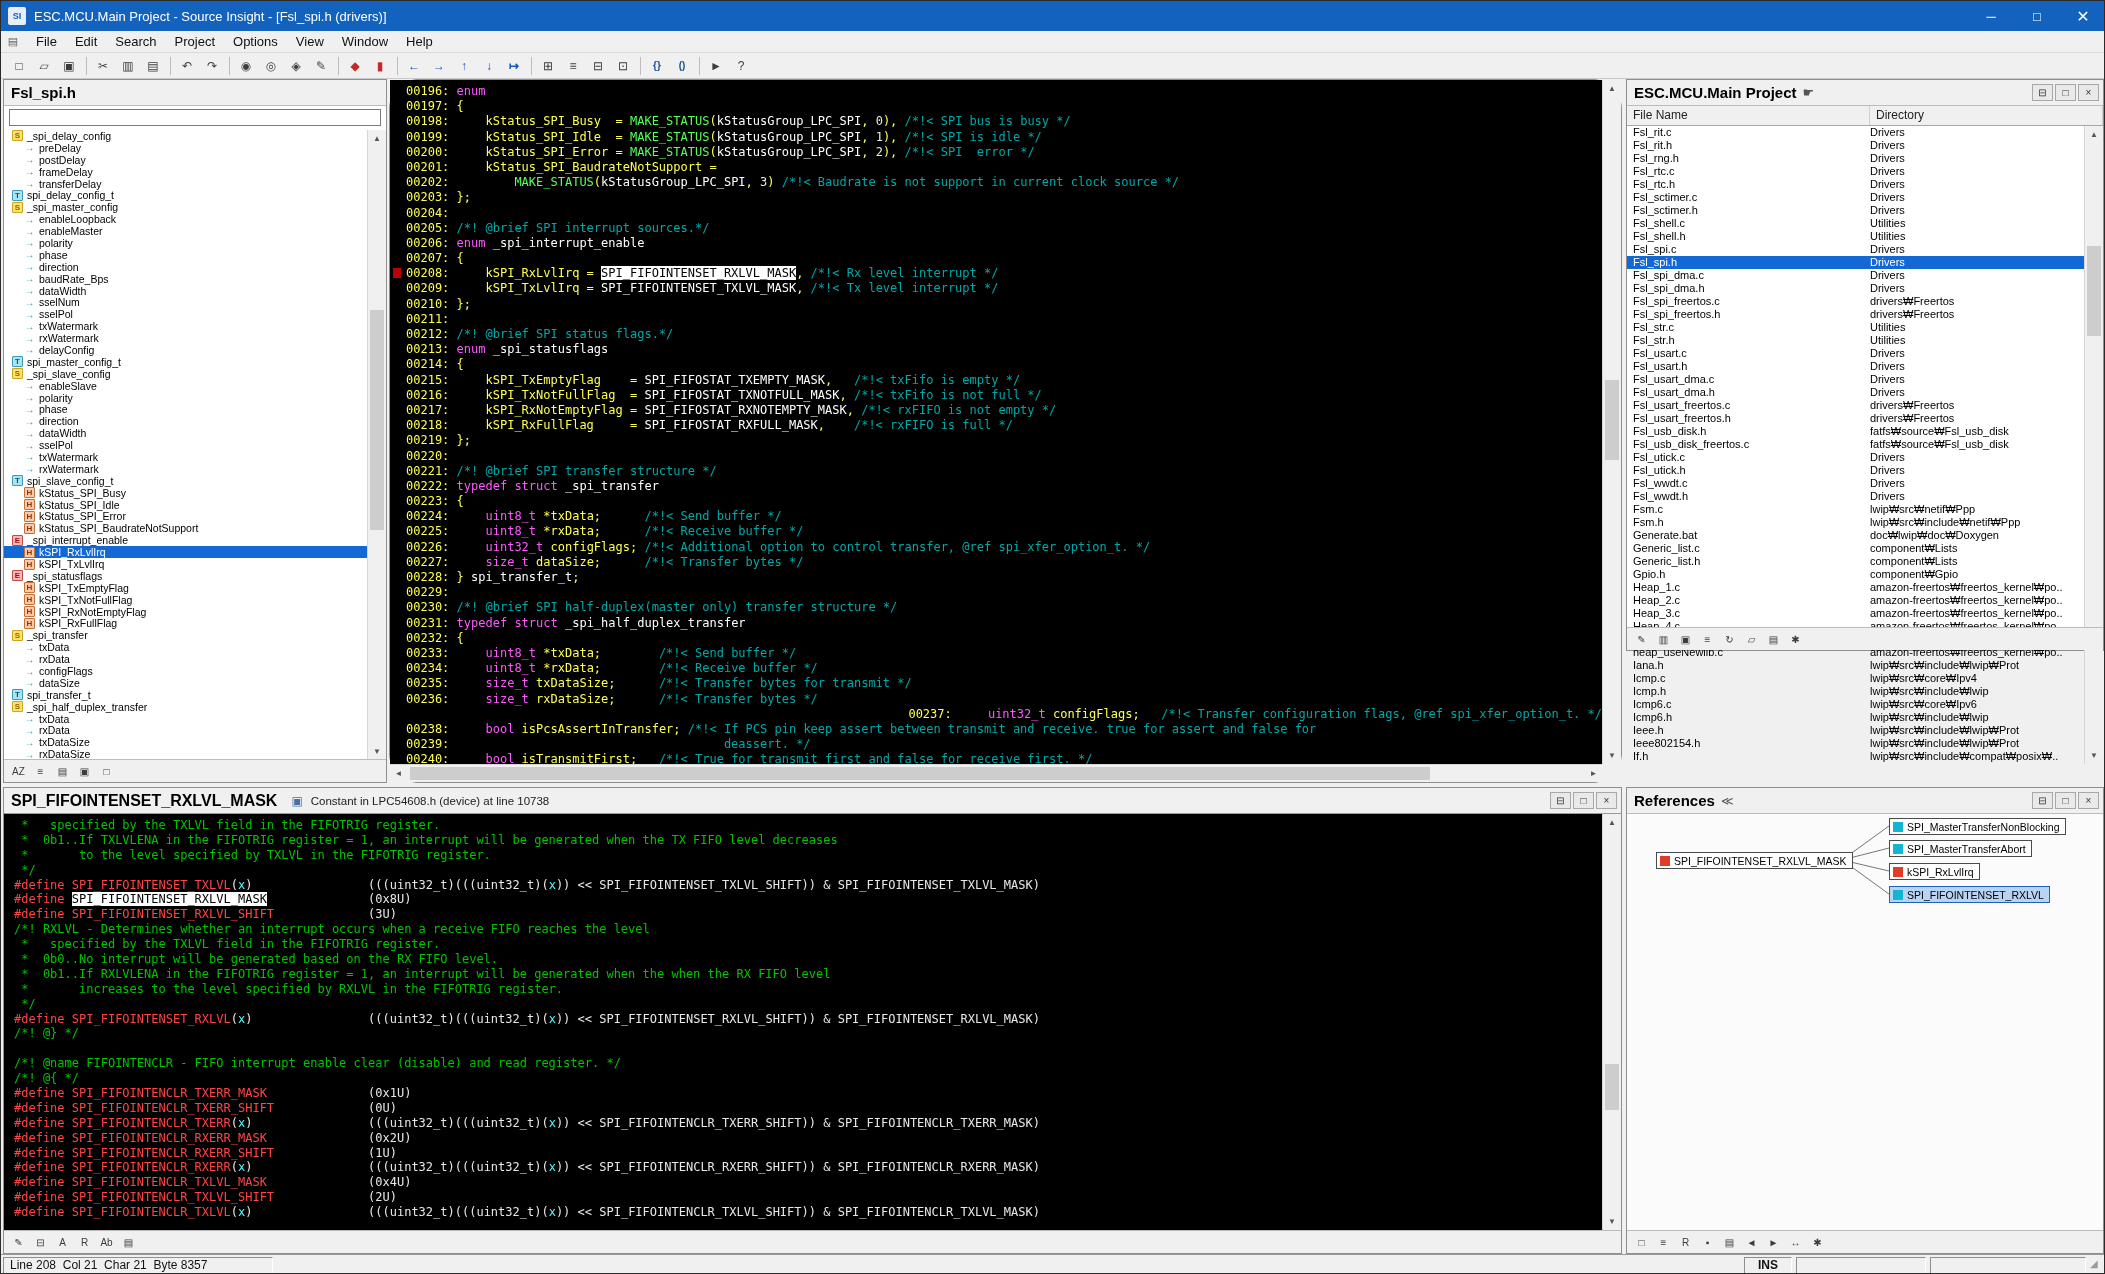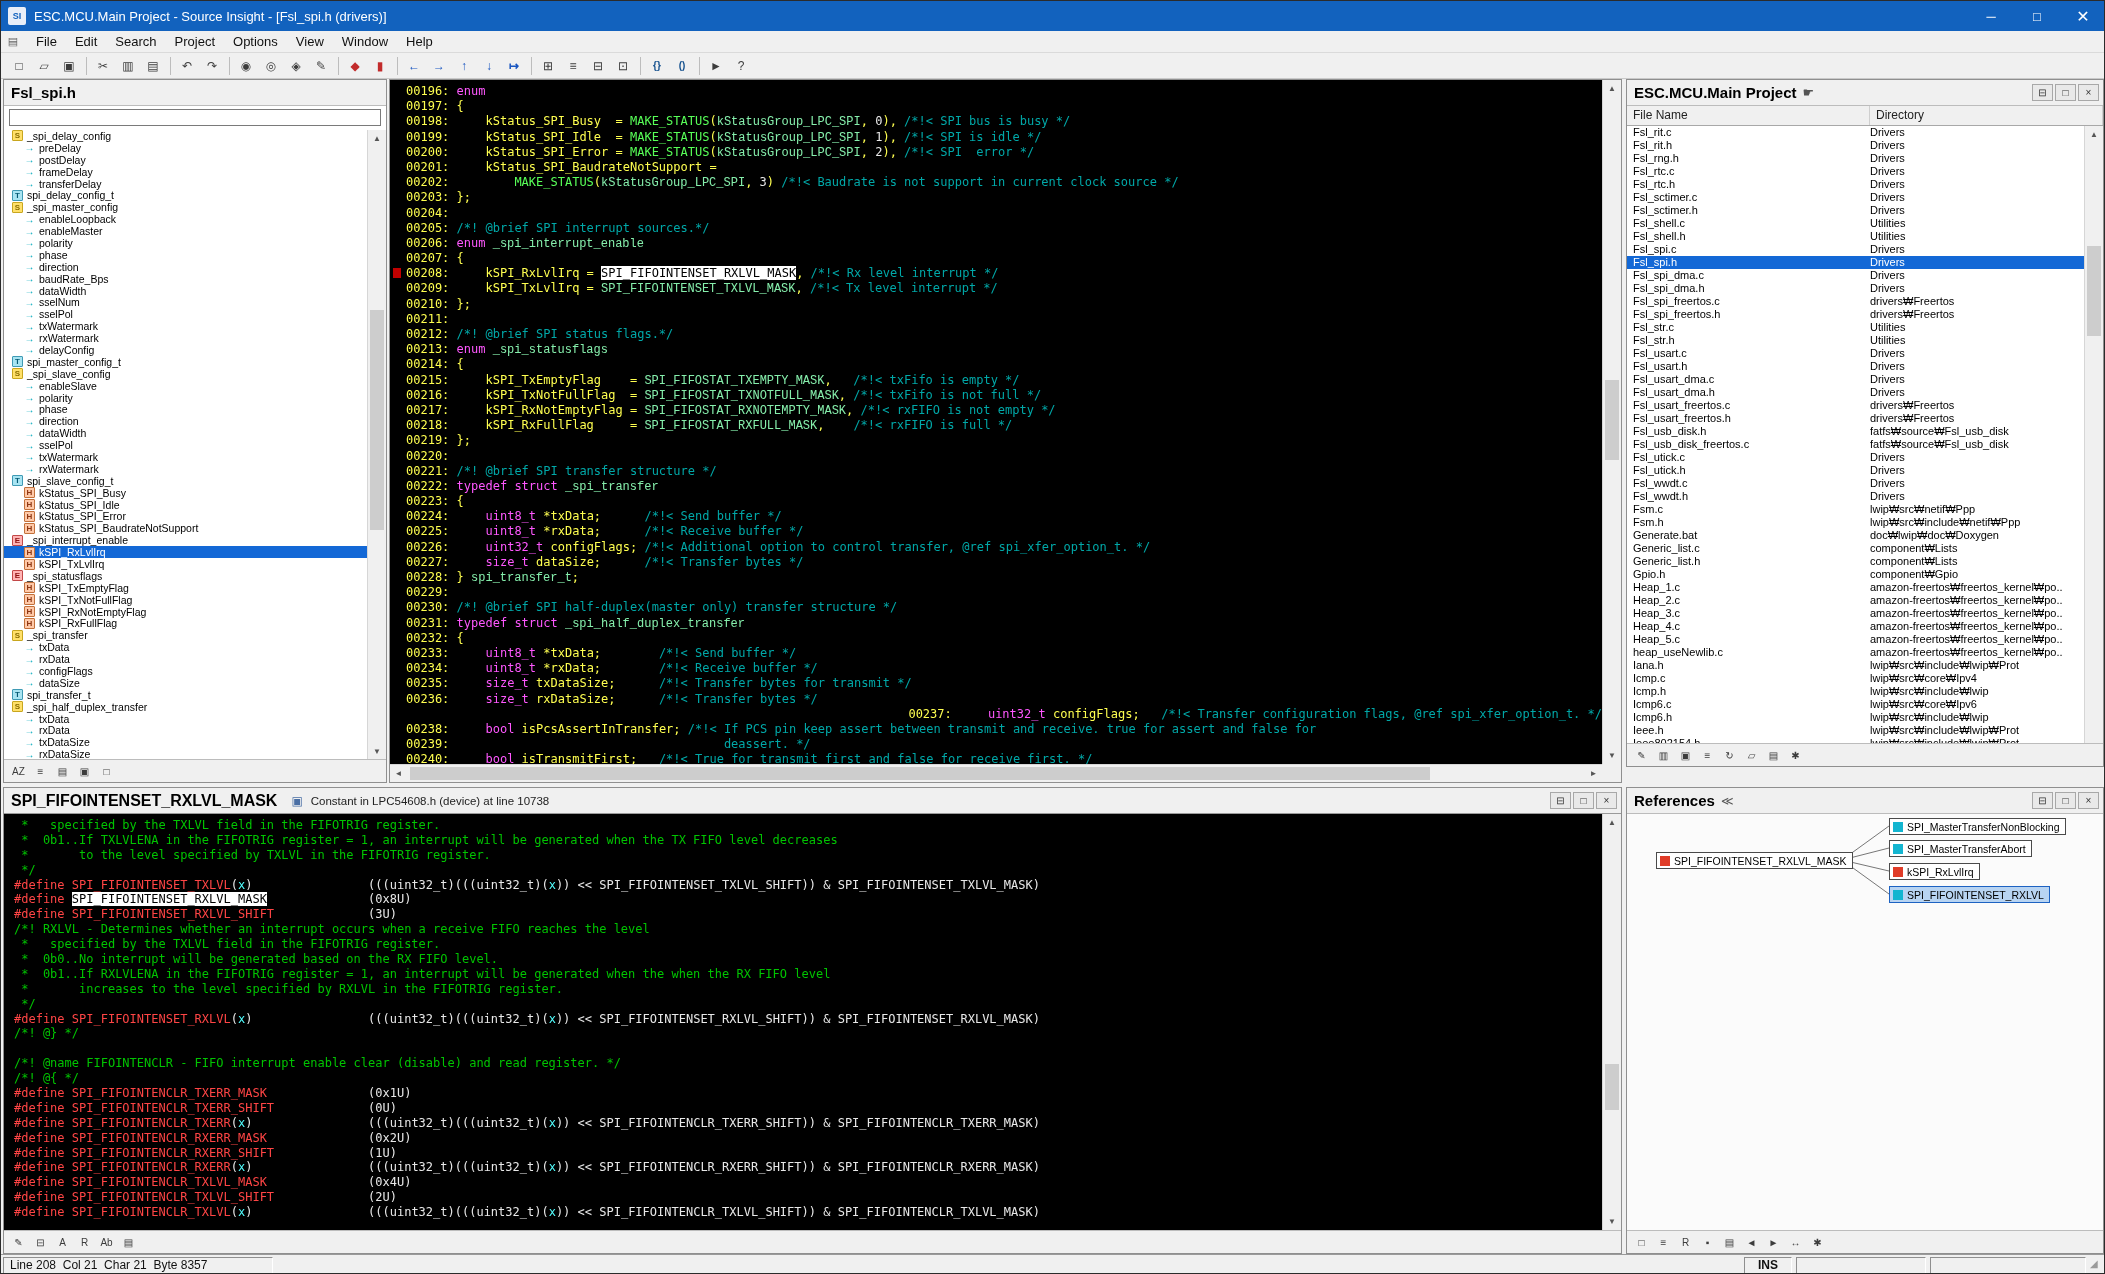--- a/index.html
+++ b/index.html
@@ -73,40 +73,40 @@
   .ic { width:11px; height:11px; font:bold 8px "Liberation Sans",sans-serif; display:inline-flex;
         align-items:center; justify-content:center; margin-right:4px; border-radius:1px; flex:0 0 auto; }
   .ic-struct  { background:#ffe06a; color:#8a6d00; border:1px solid #c8a61e; }
   .ic-typedef { background:#a8e4f2; color:#055a74; border:1px solid #3f9ab4; }
   .ic-enum    { background:#ffb4b4; color:#8e1010; border:1px solid #c24848; }
   .ic-const   { background:#ffc9a8; color:#8e3510; border:1px solid #c2703a; }
   .ic-member  { background:none; border:none; color:#00aabe; font-size:10px; font-weight:bold; }
   #tree-vsb { right:0; top:50px; height:630px; }
 
   
-  #editor-panel { left:388px; top:78px; width:1233px; height:704px; background:#000; }
+  #editor-panel { left:388px; top:78px; width:1233px; height:704px; background:#000;border-radius:30px; }
   #code-main { position:absolute; left:0; top:0; right:19px; bottom:18px; overflow:hidden;
                background:#000; padding:4px 0 0 16px; }
   .cl { white-space:pre; font-family:"DejaVu Sans Mono",monospace; font-size:12px; }
   .c-ln,.c-pl { color:#ffff50; }
   .c-kw { color:#ff58ff; }
   .c-fn { color:#58ff58; }
-  .c-id { color:#86efac;font-family:Liberation Mono, monospace; }
+  .c-id { color:#ffffff; }
   .c-cm { color:#00a8a8; }
   .c-wh { color:#e8e8e8; }
   .c-hl,.c-hlb { background:#ffffff; color:#000; }
   .c-dir,.c-mac { color:#ff4545; }
   .c-xv { color:#52ffff; }
   .c-cmg { color:#00c400; }
   #gutter-marker { position:absolute; left:3px; width:8px; height:10px; background:#c00000; }
   #editor-vsb { right:0; top:0; bottom:18px; }
   #editor-hsb { left:0; right:19px; bottom:0; }
 
   
-  #project-panel { left:1625px; top:78px; width:478px; height:688px; }
+  #project-panel { left:1625px; top:78px; width:478px; height:572px; }
   #project-colhdr { position:absolute; left:0; top:26px; right:0; height:20px; display:flex;
                     background:#f0f0f0; border-bottom:1px solid #a8a8a8; font-size:12px; color:#222; }
   .colcell { padding:2px 0 0 6px; border-right:1px solid #cfcfcf; }
   #col-name { width:243px; }
   #col-dir  { flex:1; }
   #file-rows { position:absolute; left:0; top:46px; width:459px; height:638px; overflow:hidden; }
   .frow { height:13px; display:flex; font-size:11px; color:#000; white-space:nowrap; }
   .frow.sel { background:#1368d6; color:#fff; }
   .fname { width:243px; padding-left:6px; overflow:hidden; }
   .fdir  { flex:1; overflow:hidden; }

